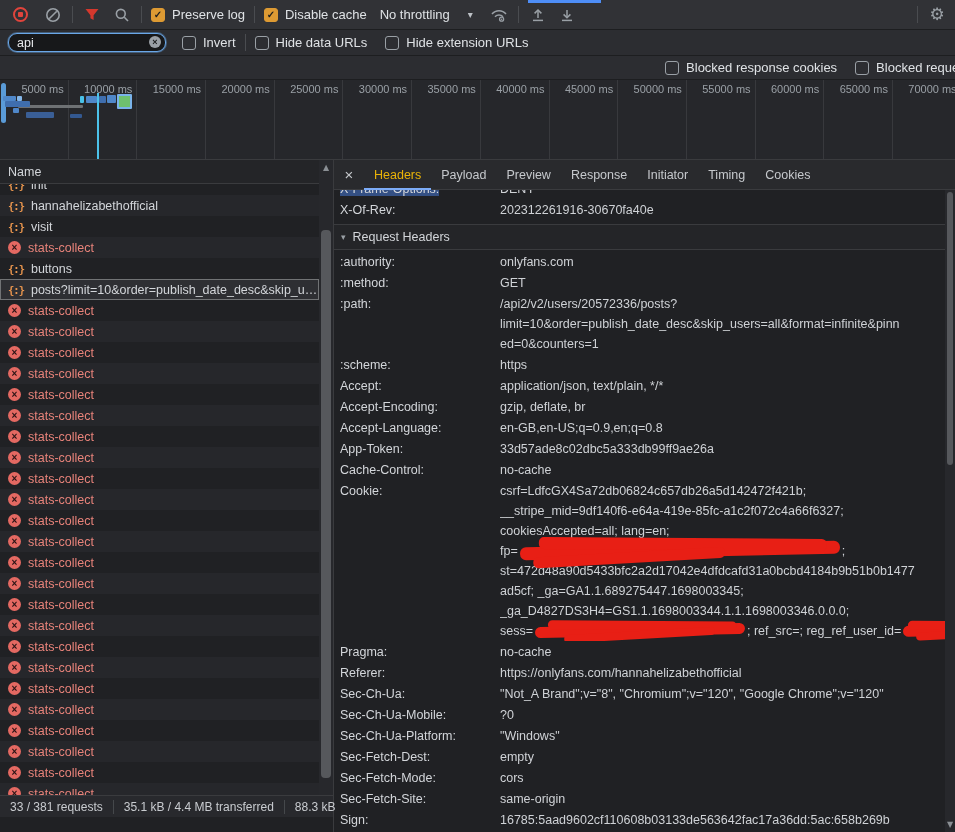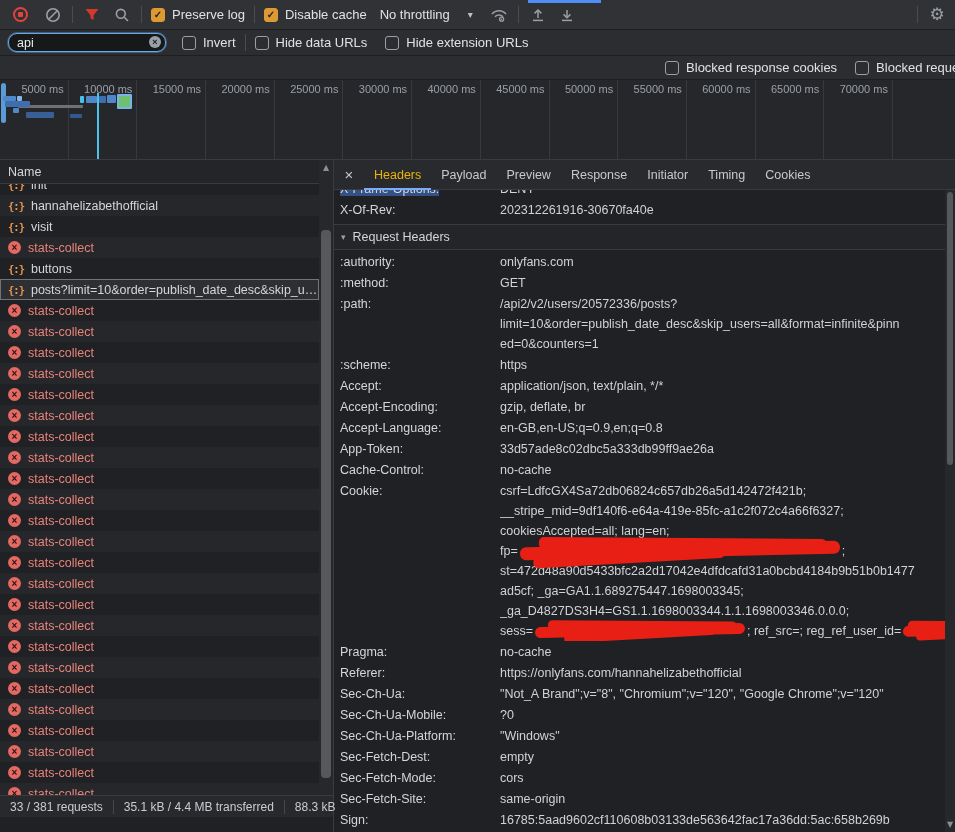--- a/index.html
+++ b/index.html
@@ -240,20 +240,21 @@
   </div>
 
   <div class="overview">
     <div class="ticks">
         <div class="tcell">5000 ms</div>
         <div class="tcell">10000 ms</div>
         <div class="tcell">15000 ms</div>
         <div class="tcell">20000 ms</div>
         <div class="tcell">25000 ms</div>
         <div class="tcell">30000 ms</div>
+        <div class="tcell">35000 ms</div>
         <div class="tcell">40000 ms</div>
         <div class="tcell">45000 ms</div>
         <div class="tcell">50000 ms</div>
         <div class="tcell">55000 ms</div>
         <div class="tcell">60000 ms</div>
         <div class="tcell">65000 ms</div>
         <div class="tcell">70000 ms</div>
       </div>
     <div>
         <div class="obar" style="left: 1px; top: 3px; width: 5px; height: 40px; background: rgb(90, 155, 216); border-radius: 3px;"></div>

